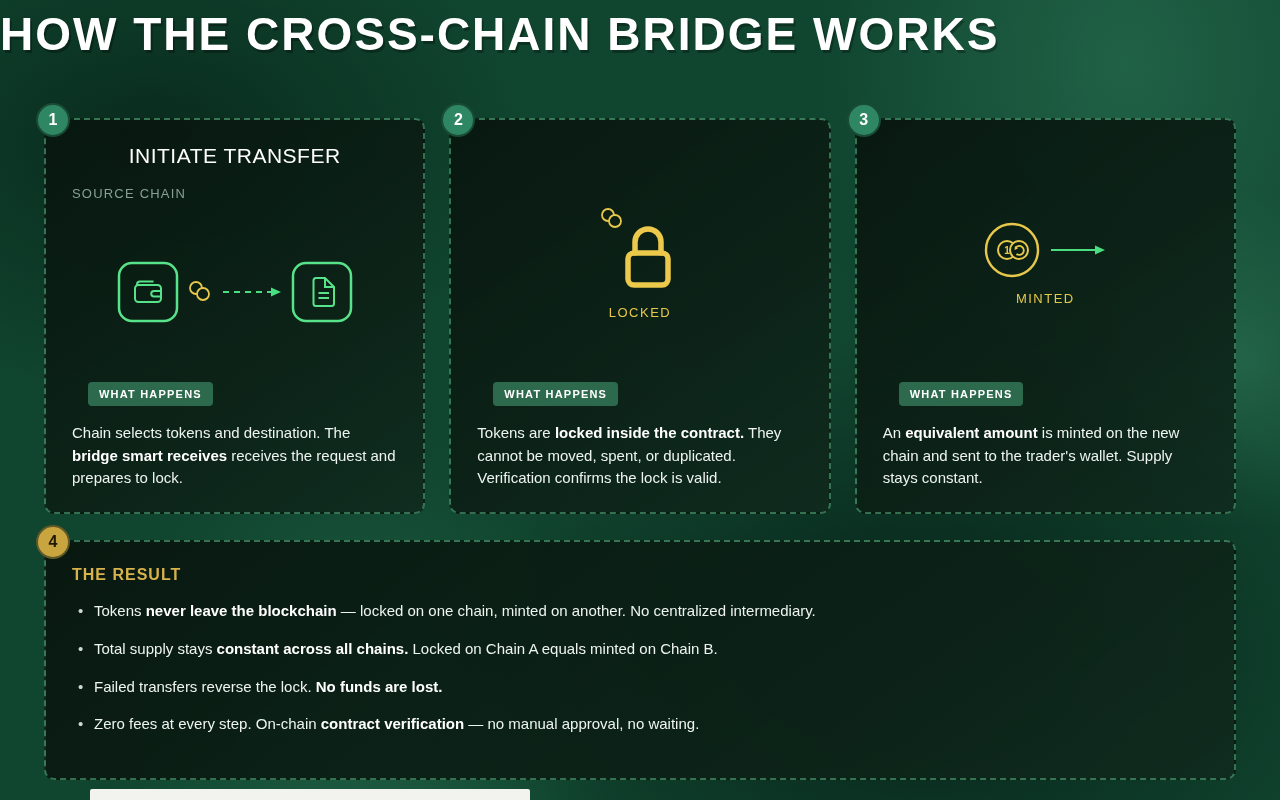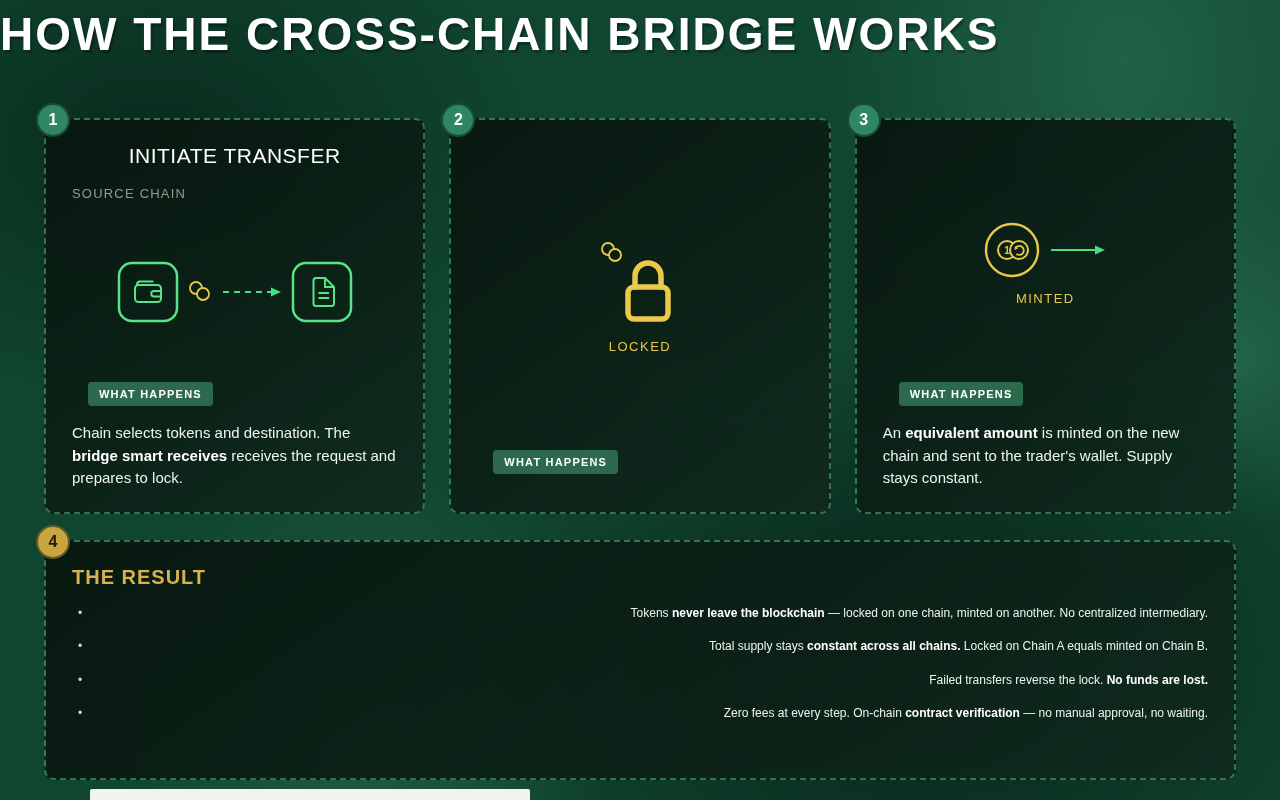--- a/index.html
+++ b/index.html
@@ -126,35 +126,34 @@
     color: #eef4ef;
     min-height: 68px;
   }
   .step-desc b, .bullet b { font-weight: 700; color: #ffffff; }
 
   .result-card {
     margin: 26px 44px 0 44px;
     height: 240px;
   }
   .result-title {
-    font-size: 20px;
+    font-size: 16px;
     font-weight: 700;
     letter-spacing: 1px;
     color: #d8b24a;
     margin-bottom: 16px;
   }
   .bullet-list { list-style: none; }
   .bullet {
     position: relative;
     padding-left: 22px;
-    font-size: 12px;
+    font-size: 15px;
     line-height: 1.45;
     margin-bottom: 16px;
     color: #eef4ef;
-    text-align: right;
   }
   .bullet::before {
     content: "•";
     position: absolute;
     left: 6px;
     top: 0;
     color: #cfd8d2;
   }
 
   .bottom-strip {
@@ -230,20 +229,21 @@
         <span>
           <svg width="66" height="72" viewBox="0 0 66 72">
             <path d="M20 32 V21 a13 13 0 0 1 26 0 v11" fill="none" stroke="#ecc94b" stroke-width="5.5" stroke-linecap="round"></path>
             <rect x="13" y="32" width="40" height="32" rx="6" fill="none" stroke="#ecc94b" stroke-width="5.5"></rect>
           </svg>
         </span>
       </div>
       <div class="icon-caption">LOCKED</div>
     </div>
     <span class="what-pill">WHAT HAPPENS</span>
+    <p class="step-desc"><span>Tokens are </span><b>locked inside the contract.</b><span> They cannot be moved, spent, or duplicated. Verification confirms the lock is valid.</span></p>
   </div>
 
   <div class="card step-card">
     <div class="num-badge">3</div>
     <div class="icon-area">
       <div class="icon-row">
         <span>
           <svg width="58" height="58" viewBox="0 0 58 58">
             <circle cx="29" cy="29" r="26" fill="none" stroke="#e8c84a" stroke-width="2.4"></circle>
             <circle cx="24" cy="29" r="9" fill="none" stroke="#e8c84a" stroke-width="2"></circle>

